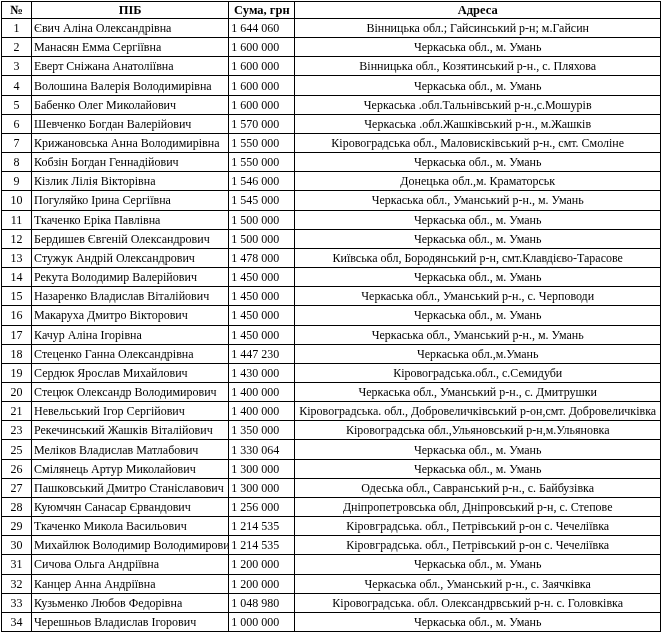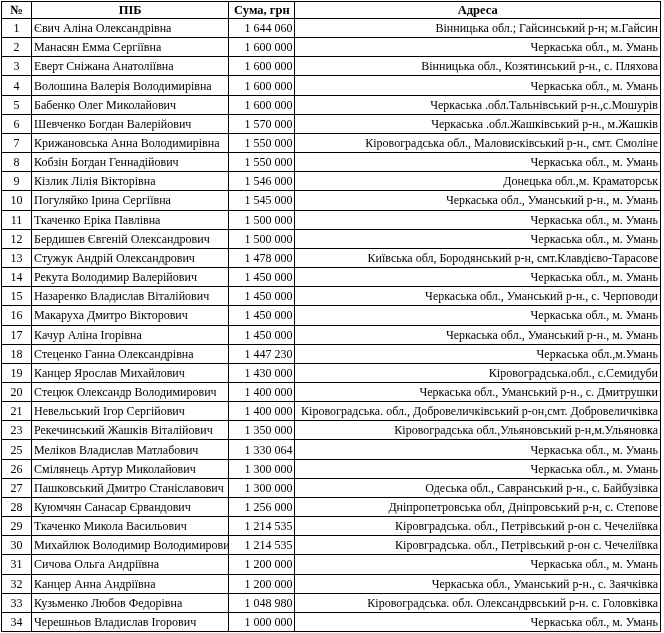--- a/index.html
+++ b/index.html
@@ -40,25 +40,25 @@
     font-size: 12.5px;
   }
   td.cell-num {
     text-align: center;
   }
   td.cell-name {
     text-align: left;
     padding-left: 4px;
   }
   td.cell-sum {
-    text-align: right;
+    text-align: left;
     padding-right: 3px;
   }
   td.cell-address {
-    text-align: right;
+    text-align: center;
     padding-left: 4px;
   }
 </style>
 </head>
 <body>
 
 <div class="sheet">
   <table class="data-table">
     <colgroup>
       <col style="width:30px">
@@ -196,21 +196,21 @@
 
   <tr>
     <td class="cell-num">18</td>
     <td class="cell-name">Стеценко Ганна Олександрівна</td>
     <td class="cell-sum">1 447 230</td>
     <td class="cell-address">Черкаська обл.,м.Умань</td>
   </tr>
 
   <tr>
     <td class="cell-num">19</td>
-    <td class="cell-name">Канцер Ярослав Михайлович</td>
+    <td class="cell-name">Сердюк Ярослав Михайлович</td>
     <td class="cell-sum">1 430 000</td>
     <td class="cell-address">Кіровоградська.обл., с.Семидуби</td>
   </tr>
 
   <tr>
     <td class="cell-num">20</td>
     <td class="cell-name">Стецюк Олександр Володимирович</td>
     <td class="cell-sum">1 400 000</td>
     <td class="cell-address">Черкаська обл., Уманський р-н., с. Дмитрушки</td>
   </tr>

